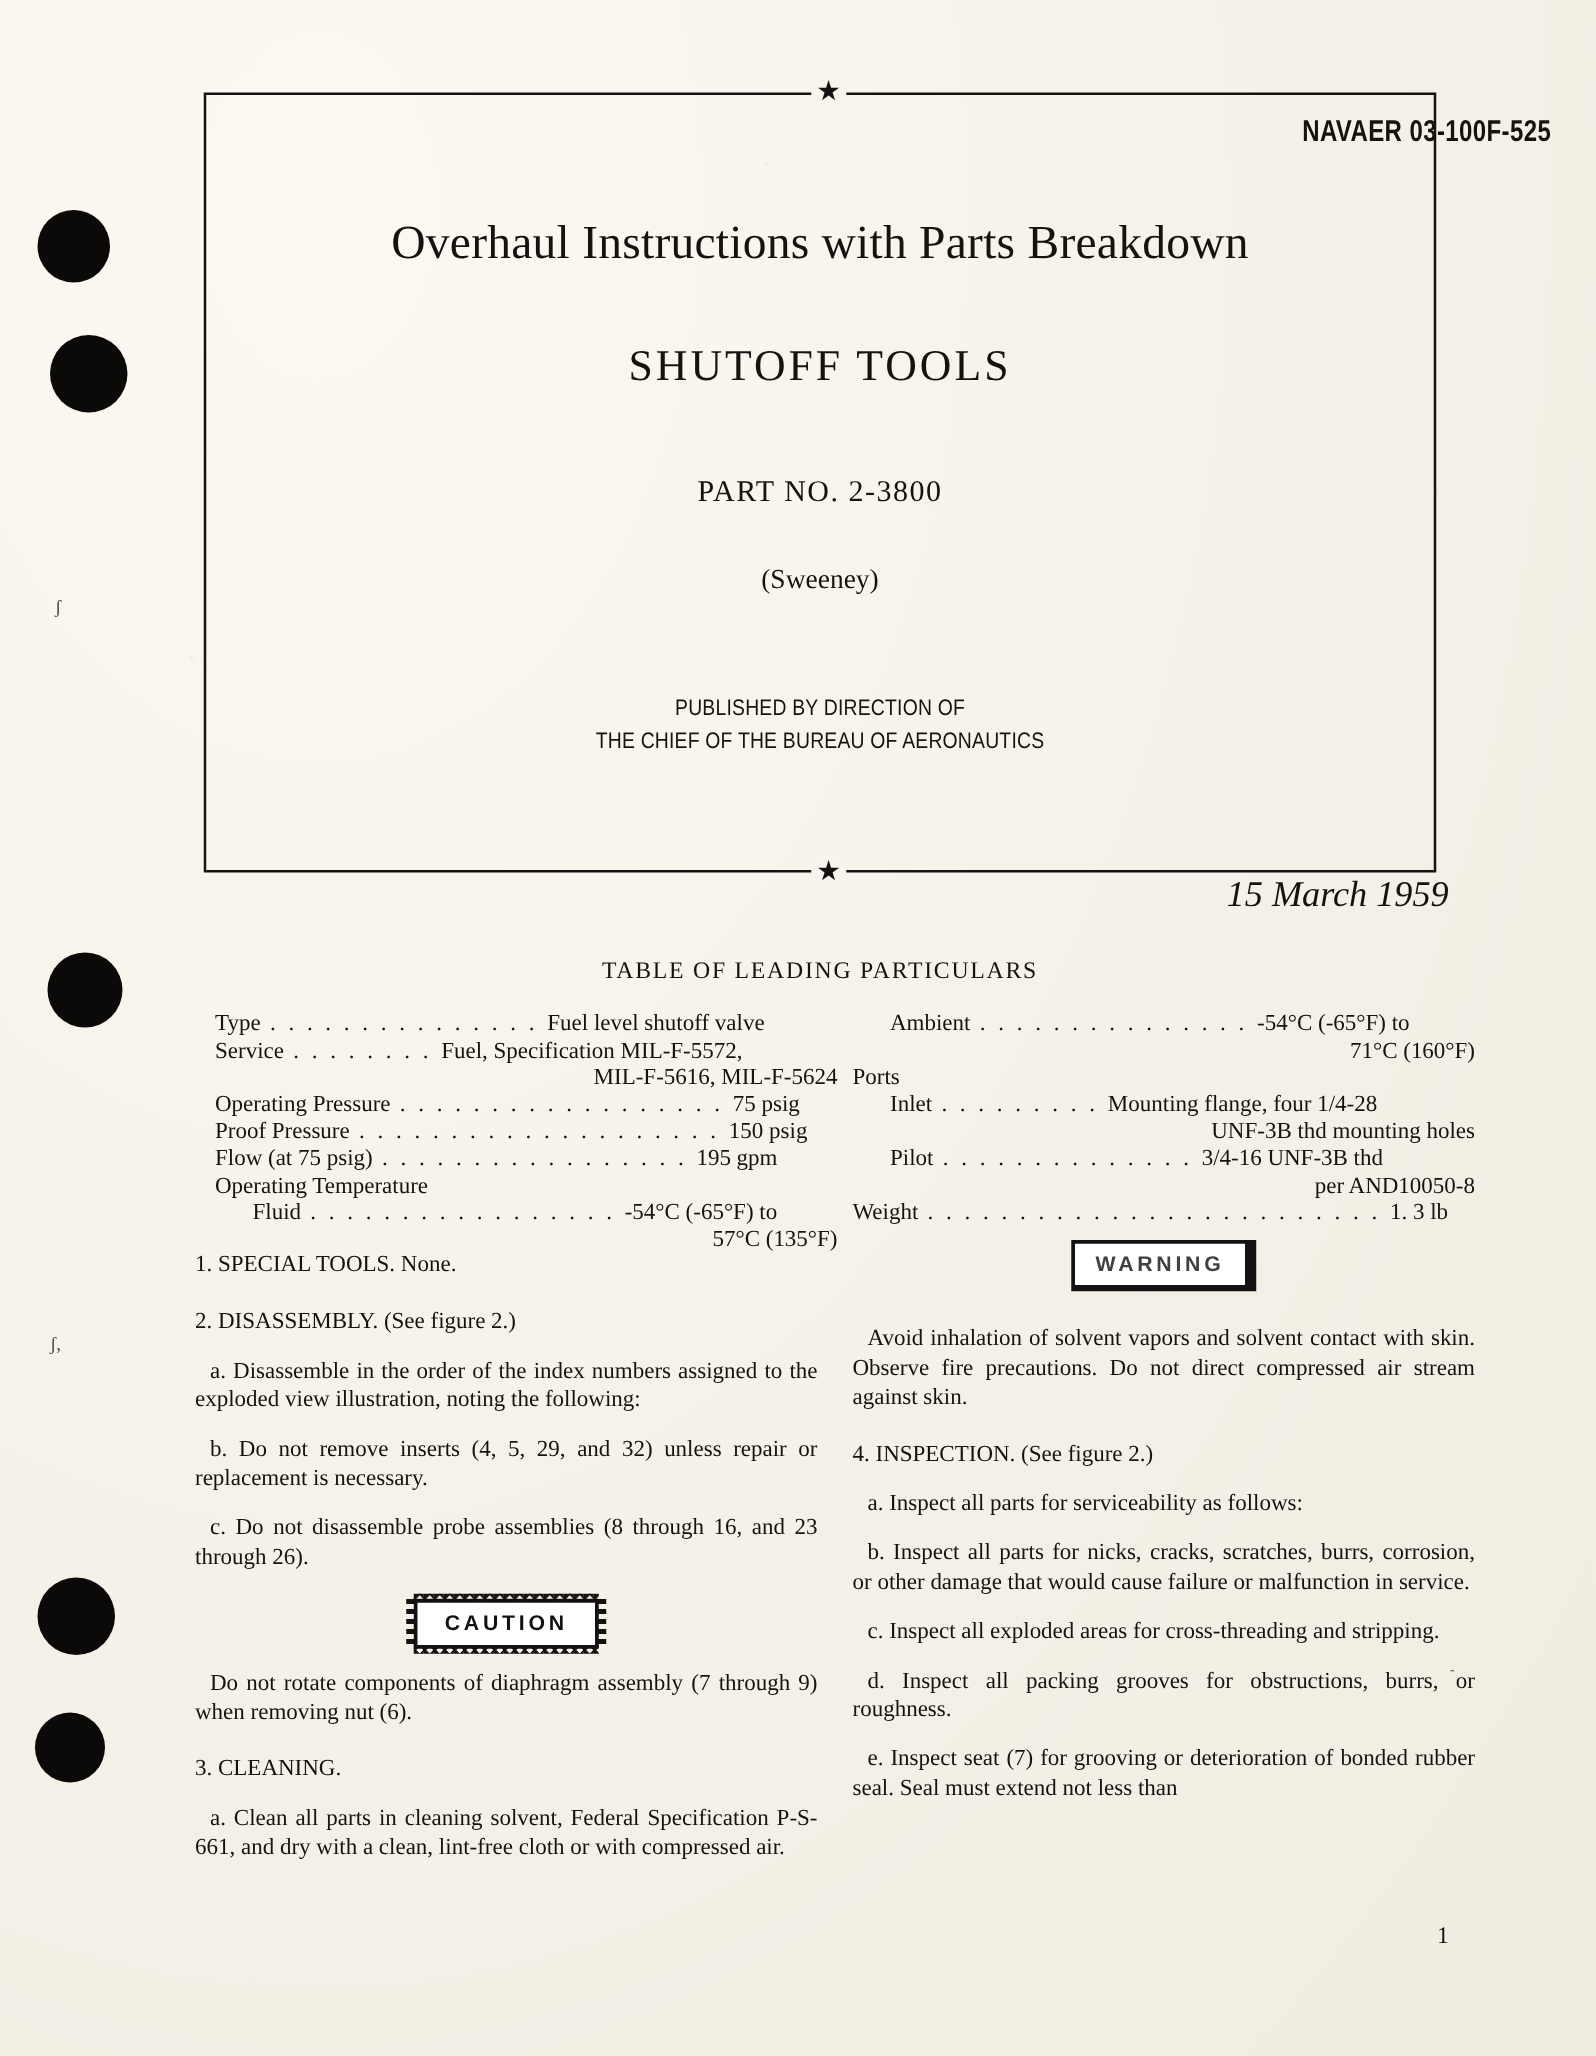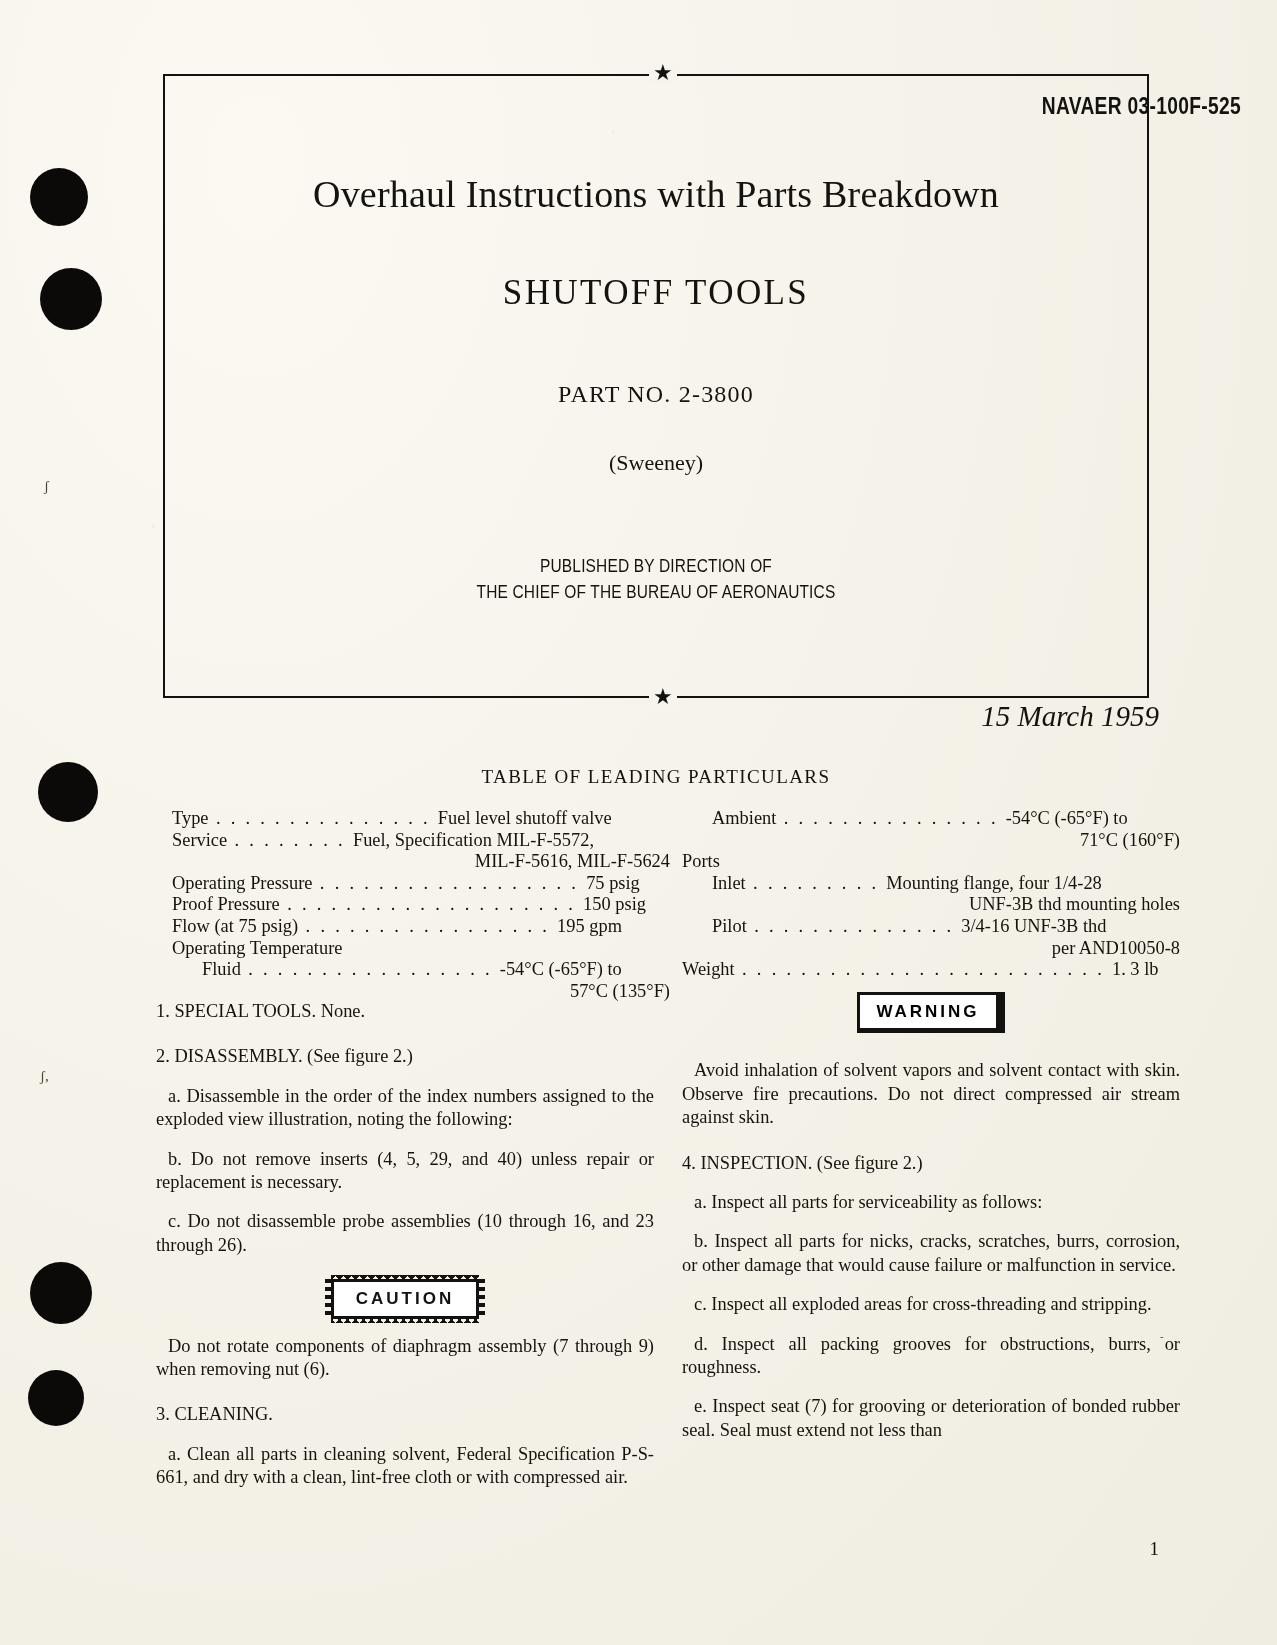--- a/index.html
+++ b/index.html
@@ -164,21 +164,21 @@
 
   
   .warning-wrap{text-align:center;margin:0;}
   .warning{
     display:inline-block;
     padding:5px 16px 5px 16px;
     font-family:"Liberation Sans", sans-serif;
     font-weight:700;
     font-size:17px;
     letter-spacing:3px;
-    color:#000000;
+    color:#404040;
     background:#fff;
     border:3px solid #141210;
     border-right-width:9px;
     border-bottom-width:5px;
   }
 
   .pagenum{
     position:absolute;right:118px;top:1538px;
     font-size:19px;
   }
@@ -216,22 +216,22 @@
   <div class="pubdate">15 March 1959</div>
 
   <div class="tlp-head">TABLE OF LEADING PARTICULARS</div>
   <div class="col left" id="tlp-left"><div class="row"><span>Type</span><span class="dots"> . . . . . . . . . . . . . . . </span><span>Fuel level shutoff valve</span></div><div class="row"><span>Service</span><span class="dots"> . . . . . . . . </span><span>Fuel, Specification MIL-F-5572,</span></div><div class="row" style="text-align: right;"><span>MIL-F-5616, MIL-F-5624</span></div><div class="row"><span>Operating Pressure</span><span class="dots"> . . . . . . . . . . . . . . . . . . </span><span>75 psig</span></div><div class="row"><span>Proof Pressure</span><span class="dots"> . . . . . . . . . . . . . . . . . . . . </span><span>150 psig</span></div><div class="row"><span>Flow (at 75 psig)</span><span class="dots"> . . . . . . . . . . . . . . . . . </span><span>195 gpm</span></div><div class="row"><span>Operating Temperature</span></div><div class="row" style="padding-left: 30px;"><span>Fluid</span><span class="dots"> . . . . . . . . . . . . . . . . . </span><span>-54°C (-65°F) to</span></div><div class="row" style="text-align: right;"><span>57°C (135°F)</span></div></div>
   <div class="col right" id="tlp-right"><div class="row" style="padding-left: 30px;"><span>Ambient</span><span class="dots"> . . . . . . . . . . . . . . . </span><span>-54°C (-65°F) to</span></div><div class="row" style="text-align: right;"><span>71°C (160°F)</span></div><div class="row"><span>Ports</span></div><div class="row" style="padding-left: 30px;"><span>Inlet</span><span class="dots"> . . . . . . . . . </span><span>Mounting flange, four 1/4-28</span></div><div class="row" style="text-align: right;"><span>UNF-3B thd mounting holes</span></div><div class="row" style="padding-left: 30px;"><span>Pilot</span><span class="dots"> . . . . . . . . . . . . . . </span><span>3/4-16 UNF-3B thd</span></div><div class="row" style="text-align: right;"><span>per AND10050-8</span></div><div class="row"><span>Weight</span><span class="dots"> . . . . . . . . . . . . . . . . . . . . . . . . . </span><span>1. 3 lb</span></div></div>
 
   <div class="body-col left">
     <p class="hdg">1.  SPECIAL TOOLS.  None.</p>
     <p class="p-sec">2.  DISASSEMBLY.  (See figure 2.)</p>
     <p class="para">a.  Disassemble in the order of the index numbers assigned to the exploded view illustration, noting the following:</p>
-    <p class="para">b.  Do not remove inserts (4, 5, 29, and 40) unless repair or replacement is necessary.</p>
-    <p class="para">c.  Do not disassemble probe assemblies (10 through 16, and 23 through 26).</p>
+    <p class="para">b.  Do not remove inserts (4, 5, 29, and 32) unless repair or replacement is necessary.</p>
+    <p class="para">c.  Do not disassemble probe assemblies (8 through 16, and 23 through 26).</p>
     <div class="caution-wrap">
       <span class="caution">
         <span class="side l"></span>
         <span class="side r"></span>
         <span>CAUTION</span>
       </span>
     </div>
     <p class="para">Do not rotate components of diaphragm assembly (7 through 9) when removing nut (6).</p>
     <p class="p-sec">3.  CLEANING.</p>
     <p class="para">a.  Clean all parts in cleaning solvent, Federal Specification P-S-661, and dry with a clean, lint-free cloth or with compressed air.</p>

